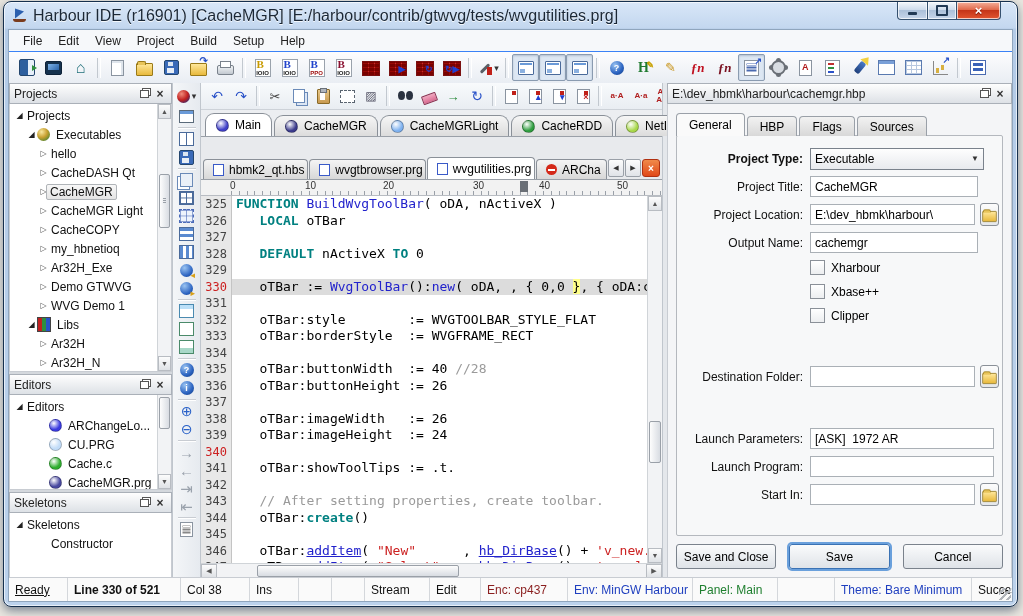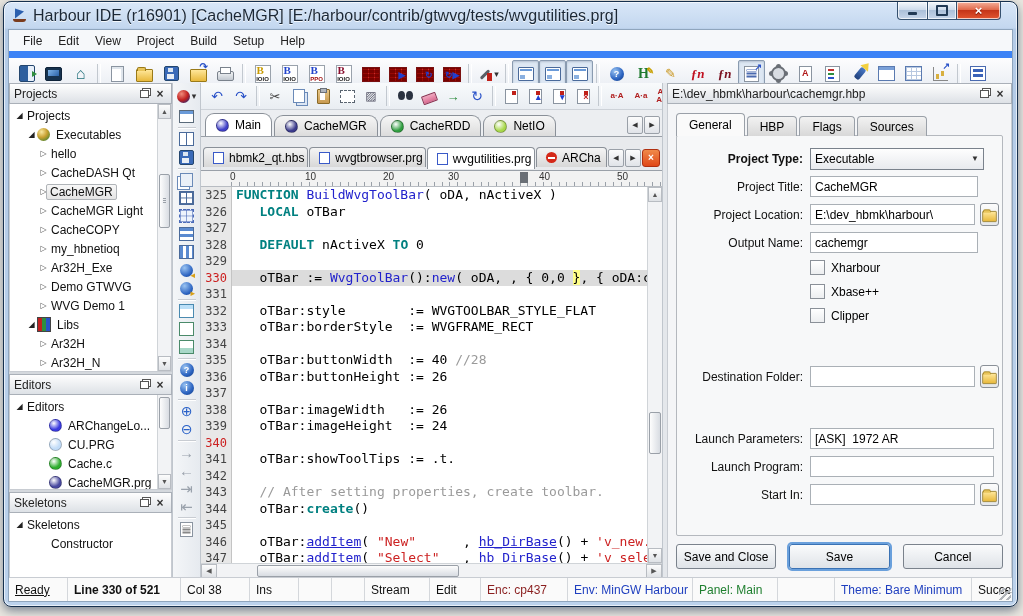--- a/index.html
+++ b/index.html
@@ -17,21 +17,21 @@
   .wbtn{height:17px;border:1px solid #35506e;border-top:none;display:flex;align-items:center;justify-content:center;
         background:linear-gradient(#f4f8fc,#cfdcec 45%,#aabfd8 46%,#c7d6ea);box-shadow:inset 0 0 0 1px rgba(255,255,255,.7)}
   .wbtn.min{width:29px;border-radius:0 0 0 4px}
   .wbtn.max{width:28px;border-left:none}
   .wbtn.close{width:43px;border-left:none;border-radius:0 0 4px 0;background:linear-gradient(#f5b09a,#e06a4c 45%,#c23317 46%,#e2552f)}
   .glyph-min{width:9px;height:3px;background:#223a55;border-radius:1px;margin-top:6px}
   .glyph-max{width:8px;height:7px;border:2px solid #223a55;border-radius:1px;background:transparent}
   .glyph-x{color:#fff;font-weight:bold;font-size:13px;line-height:13px;text-shadow:0 1px 1px #7a1200}
   
   .client{position:absolute;left:4px;right:4px;top:27px;bottom:4px;background:#f0f2f5;border:1px solid #8fa5bd;overflow:hidden}
-  .menubar{height:21px;background:#f6f8fa;border-bottom:7px solid #3b82f6;display:flex;align-items:center;padding-left:6px}
+  .menubar{height:21px;background:#f6f8fa;border-bottom:1px solid #3b82f6;display:flex;align-items:center;padding-left:6px}
   .menu-item{font-size:12px;color:#222;padding:2px 8px;border-radius:2px}
   .toolbar{height:31px;background:linear-gradient(#fdfdfe,#e9edf3);border-bottom:1px solid #c4cad2;display:flex;align-items:center;padding:0 4px;overflow:hidden}
   .tbtn{min-width:25px;height:25px;display:flex;align-items:center;justify-content:center;border:1px solid transparent;border-radius:2px;position:relative;flex:none}
   .tbtn.pressed{border-color:#8a9bb0;background:#dde7f3;box-shadow:inset 0 1px 2px rgba(60,80,110,.25)}
   .tsep{width:2px;height:20px;margin:0 3px;border-left:1px solid #c2c8cf;border-right:1px solid #fff;flex:none}
   .caret{font-size:9px;color:#333;margin-left:2px}
   
   .g{display:inline-block;text-align:center;font-size:13px;line-height:1}
   .sub{position:absolute;bottom:0;left:0;right:0;font-size:6px;font-weight:bold;text-align:center;letter-spacing:0}
   .ovl{position:absolute;right:0;bottom:1px;font-size:9px;font-weight:bold;line-height:1}
@@ -148,21 +148,21 @@
   .vsep{width:18px;height:1px;background:#c8ccd2;margin:2px 0;box-shadow:0 1px 0 #fff;flex:none}
   .spherecell{display:flex;align-items:center;height:22px;flex:none}
   
   .edcol{flex:1;display:flex;flex-direction:column;min-width:0;background:#fff}
   .edtb{height:26px;flex:none;background:linear-gradient(#f8fafc,#e9edf2);border-bottom:1px solid #cdd2d8;display:flex;align-items:center;padding:0 4px;overflow:hidden}
   .edtb .tbtn{min-width:22px;height:21px}
   .ptabs{height:24px;flex:none;background:#eceef1;display:flex;align-items:flex-end;padding:2px 2px 0 4px;border-bottom:1px solid #9aa0a8;position:relative}
   .ptab{height:20px;display:flex;align-items:center;padding:0 10px;border:1px solid #8a9098;border-bottom:none;border-radius:9px 9px 0 0;background:linear-gradient(#f6f6f6,#dcdcdc);margin-right:2px;font-size:12px;white-space:nowrap}
   .ptab.active{background:#fff;height:22px;font-weight:normal}
   .ptab .dot{margin-right:6px}
-  .ftabs{height:23px;flex:none;background:#e8eaed;display:flex;padding:10px 2px 0 2px;border-bottom:1px solid #9aa0a8;position:relative}
+  .ftabs{height:23px;flex:none;background:#e8eaed;display:flex;align-items:flex-end;padding:19px 2px 0 2px;border-bottom:1px solid #9aa0a8;position:relative}
   .ftab{height:19px;display:flex;align-items:center;gap:5px;padding:0 9px;border:1px solid #8a9098;border-bottom:none;border-radius:4px 4px 0 0;background:linear-gradient(#f4f4f4,#d8d8d8);margin-right:1px;font-size:12px;white-space:nowrap;overflow:hidden}
   .ftab.active{background:#fff;height:21px}
   .tabnav{margin-left:auto;display:flex;align-items:center;gap:1px;padding-bottom:2px}
   .snav{width:14px;height:16px;border:1px solid #9aa0a8;background:linear-gradient(#fcfcfc,#e0e3e8);display:flex;align-items:center;justify-content:center;font-size:7px;color:#333;border-radius:2px}
   .closeall{width:16px;height:16px;border:1px solid #b03010;border-radius:3px;background:linear-gradient(#f08a4a,#e04818);color:#fff;font-weight:bold;font-size:10px;display:flex;align-items:center;justify-content:center}
   .ruler{height:15px;flex:none;background:#f2f2f2;border-bottom:1px solid #b8bcc2;position:relative;font-size:10px;color:#333;overflow:hidden}
   .rnum{position:absolute;top:0}
   .rticks{position:absolute;left:30px;right:0;bottom:0;height:4px;background:repeating-linear-gradient(90deg,#9aa0a8 0 1px,transparent 1px 7.8px)}
   .rmark{position:absolute;width:8px;height:11px;top:1px;background:#6a6f76}
   .edwrap{flex:1;display:flex;min-height:0;position:relative}
@@ -680,20 +680,24 @@
         <div class="ptabs" id="ptabs">
             <div class="ptab active">
               <span class="dot" style="background: radial-gradient(circle at 35% 30%, rgba(255, 255, 255, 0.9), rgb(64, 64, 200) 62%); border: 1px solid rgba(0, 0, 0, 0.3);"></span>
               <span>Main</span>
             </div>
             <div class="ptab">
               <span class="dot" style="background: radial-gradient(circle at 35% 30%, rgba(255, 255, 255, 0.9), rgb(58, 58, 140) 62%); border: 1px solid rgba(0, 0, 0, 0.3);"></span>
               <span>CacheMGR</span>
             </div>
             <div class="ptab">
+              <span class="dot" style="background: radial-gradient(circle at 35% 30%, rgba(255, 255, 255, 0.9), rgb(127, 178, 240) 62%); border: 1px solid rgba(0, 0, 0, 0.3);"></span>
+              <span>CacheMGRLight</span>
+            </div>
+            <div class="ptab">
               <span class="dot" style="background: radial-gradient(circle at 35% 30%, rgba(255, 255, 255, 0.9), rgb(47, 158, 63) 62%); border: 1px solid rgba(0, 0, 0, 0.3);"></span>
               <span>CacheRDD</span>
             </div>
             <div class="ptab">
               <span class="dot" style="background: radial-gradient(circle at 35% 30%, rgba(255, 255, 255, 0.9), rgb(168, 216, 74) 62%); border: 1px solid rgba(0, 0, 0, 0.3);"></span>
               <span>NetIO</span>
             </div>
             <div class="tabnav">
               <div class="snav">◀</div>
               <div class="snav">▶</div>
@@ -720,21 +724,21 @@
               <div class="snav">◀</div>
               <div class="snav">▶</div>
               <div class="closeall">×</div>
             </div>
           </div>
         <div class="ruler" id="ruler">
             <div class="rticks"></div>
             <span class="rnum" style="left: 29px;">0</span>
             <span class="rnum" style="left: 104px;">10</span>
             <span class="rnum" style="left: 182px;">20</span>
-            <span class="rnum" style="left: 247px;">30</span>
+            <span class="rnum" style="left: 272px;">30</span>
             <span class="rnum" style="left: 338px;">40</span>
             <span class="rnum" style="left: 416px;">50</span>
             <span class="rmark" style="left: 318.6px;"></span>
           </div>
         <div class="edwrap">
           <div class="codearea" id="code">
               <div class="cl"><span class="ln">325</span><span class="ct"><span class="ck">FUNCTION</span><span> </span><span class="cf">BuildWvgToolBar</span><span>( oDA, nActiveX )</span></span></div>
               <div class="cl"><span class="ln">326</span><span class="ct"><span>   </span><span class="ck">LOCAL</span><span> oTBar</span></span></div>
               <div class="cl"><span class="ln">327</span><span class="ct"></span></div>
               <div class="cl"><span class="ln">328</span><span class="ct"><span>   </span><span class="ck">DEFAULT</span><span> nActiveX </span><span class="ck">TO</span><span> 0</span></span></div>

